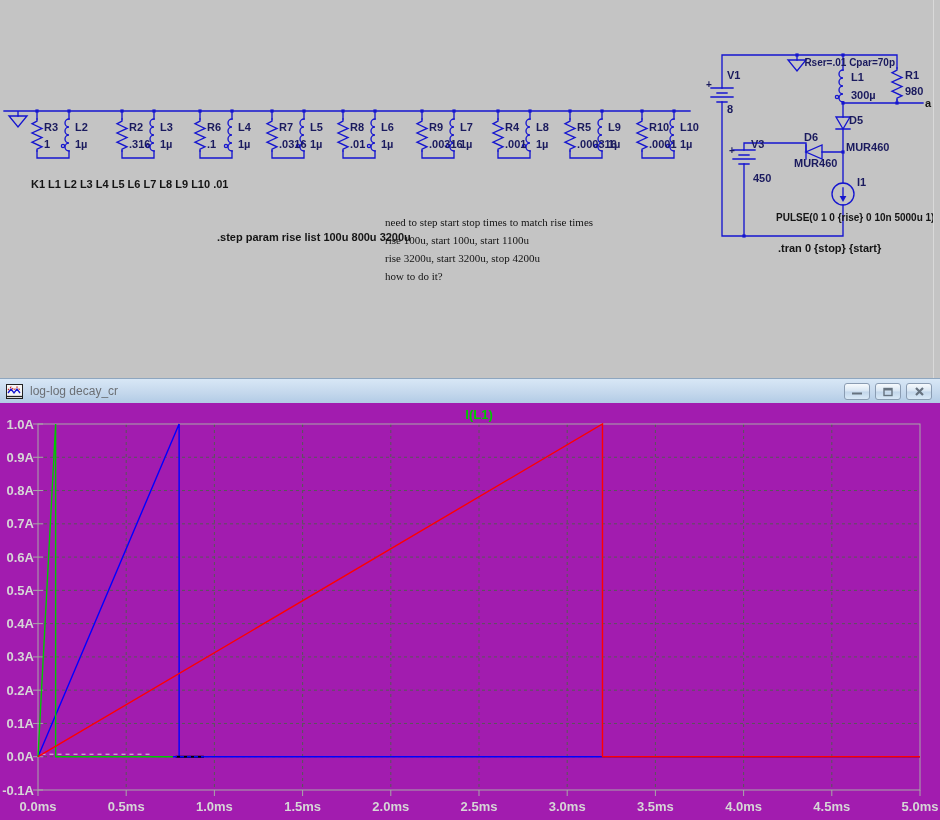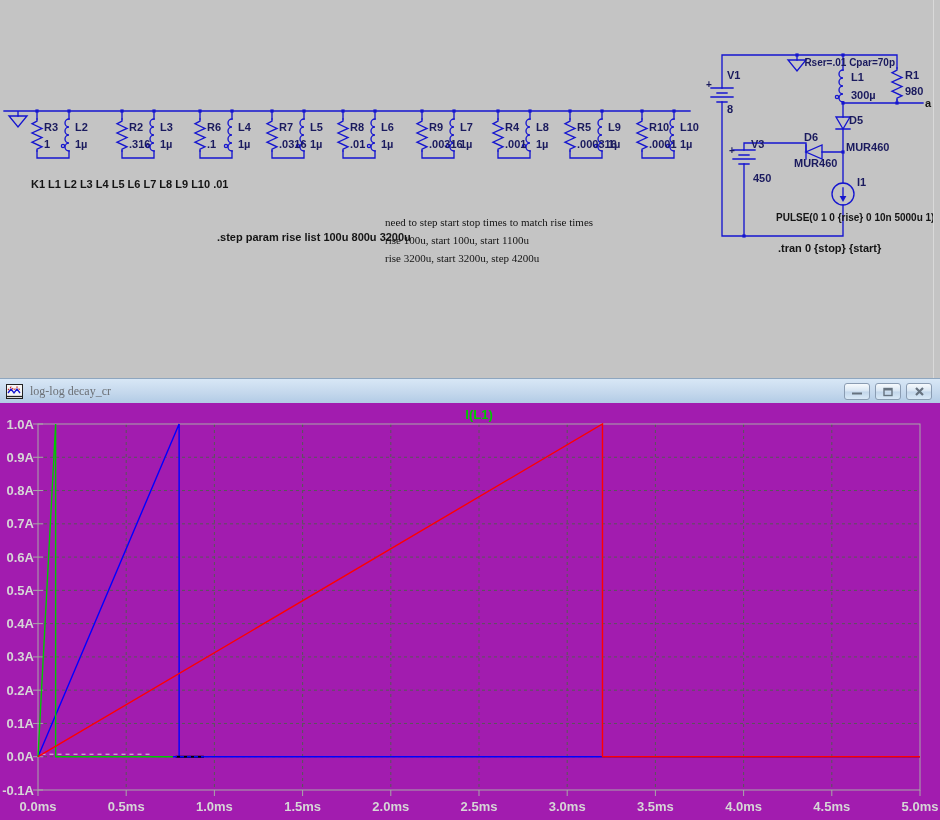--- a/index.html
+++ b/index.html
@@ -12,21 +12,21 @@
   .dot{fill:#1515cf;}
   .arrowfill{fill:#1515cf;stroke:none;}
   text{font-family:"Liberation Sans",sans-serif;}
   .lbl{font-size:11px;font-weight:bold;fill:#1a1a5e;}
   .lblsm{font-size:10px;font-weight:bold;fill:#1a1a5e;}
   .ann{font-size:11px;font-weight:bold;fill:#141414;}
   .annsm{font-size:10px;font-weight:bold;fill:#141414;}
   .note{position:absolute;left:385px;top:213px;color:#141414;font-size:11px;line-height:18px;font-family:Liberation Serif, serif;}
   
   .plotwin{position:absolute;left:0;top:378px;width:940px;height:442px;}
-  .titlebar{position:relative;height:25px;background:linear-gradient(#d8e7f6,#c3d7ec 60%,#b2cbe5);border-top:1px solid #8ea6bf;box-sizing:border-box;display:flex;align-items:center;font-family:Liberation Serif, serif;}
+  .titlebar{position:relative;height:25px;background:linear-gradient(#d8e7f6,#c3d7ec 60%,#b2cbe5);border-top:1px solid #8ea6bf;box-sizing:border-box;display:flex;align-items:center;}
   .tb-icon{width:17px;height:15px;margin-left:6px;}
   .tb-title{margin-left:7px;font-size:12px;color:#6b6f74;}
   .tb-btns{position:absolute;right:8px;top:4px;display:flex;gap:5px;}
   .tb-btn{width:26px;height:17px;border:1px solid #8a9cb2;border-radius:3px;background:linear-gradient(#f6fafd,#d7e5f3 48%,#c2d6ea 52%,#d9e9f7);display:flex;align-items:center;justify-content:center;box-sizing:border-box;}
   .plotclient{position:relative;width:940px;height:497px;background:#a21caf;}
   .bottomstrip{height:3px;background:#aac7e4;}
   .frame{fill:none;stroke:#a8a8a8;stroke-width:1;}
   .grid{stroke:#585858;stroke-width:1;stroke-dasharray:3 3;}
   .tick{stroke:#a8a8a8;stroke-width:1;}
   .ticklbl{font-size:13px;font-weight:bold;fill:#d6d6d6;}
@@ -199,21 +199,22 @@
         <text class="ann" x="778" y="252">.tran 0 {stop} {start}</text>
       </g>
 
       <text class="ann" x="31" y="188">K1 L1 L2 L3 L4 L5 L6 L7 L8 L9 L10 .01</text>
       <text class="ann" x="217" y="241">.step param rise list 100u 800u 3200u</text>
     </svg>
 
     <div class="note">
       <div>need to step start stop times to match rise times</div>
       <div>rise 100u, start 100u, start 1100u</div>
-      <div>rise 3200u, start 3200u, step 4200u</div>
+      <div>rise 3200u, start 3200u, stop 4200u</div>
+      <div>how to do it?</div>
     </div>
     <div class="schem-edge"></div>
   </div>
 
   <div class="plotwin">
     <div class="titlebar">
       <svg class="tb-icon" viewBox="0 0 17 15">
         <rect x="0.5" y="0.5" width="16" height="14" fill="#f4f4f4" stroke="#222"></rect>
         <polyline points="2,9 5,5 8,9 11,5 14,9" fill="none" stroke="#1515cf" stroke-width="1.3"></polyline>
         <polyline points="2,6 5,3 8,6 11,3 14,6" fill="none" stroke="#cc2222" stroke-width="1.2" stroke-dasharray="1.5 1.5"></polyline>

